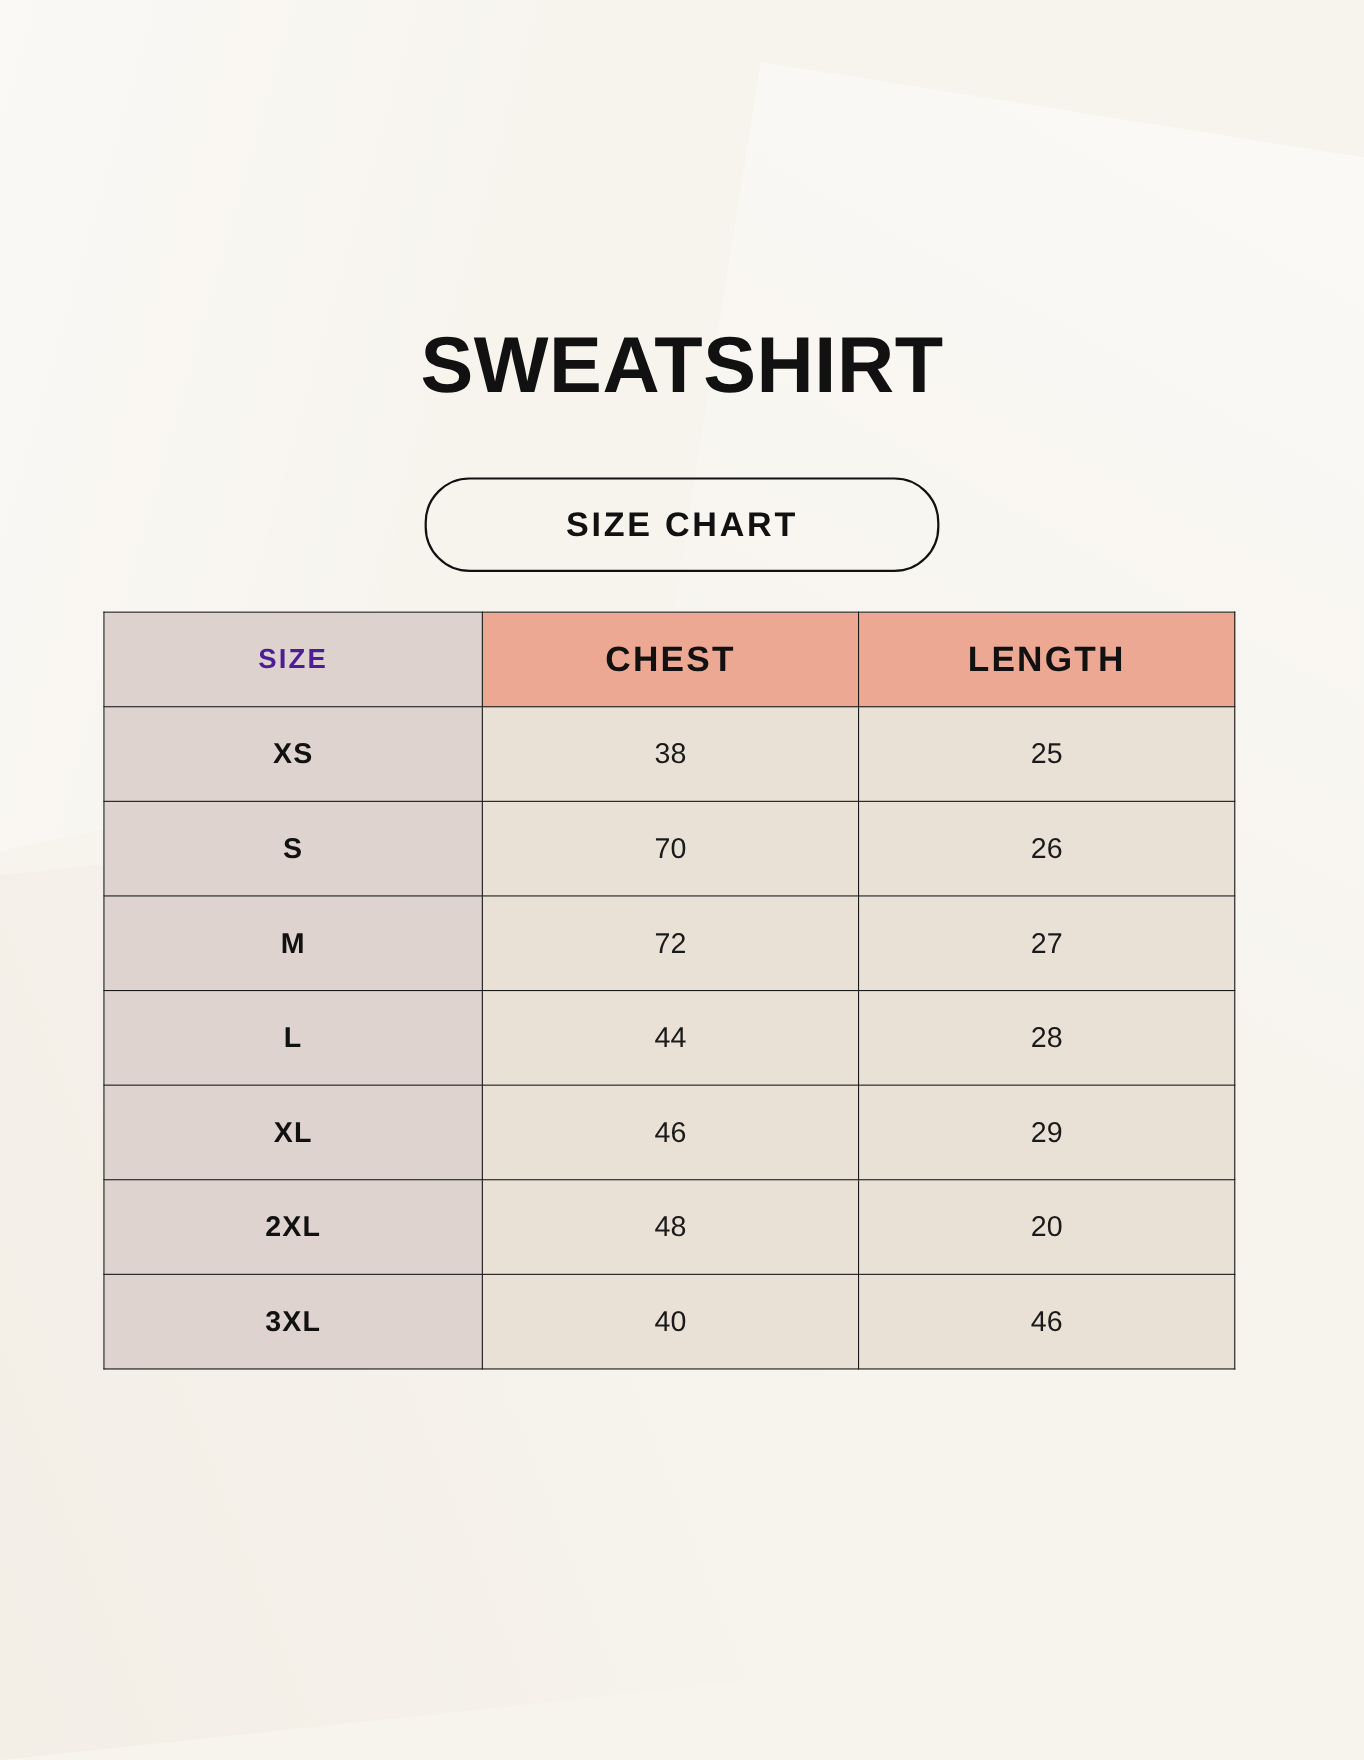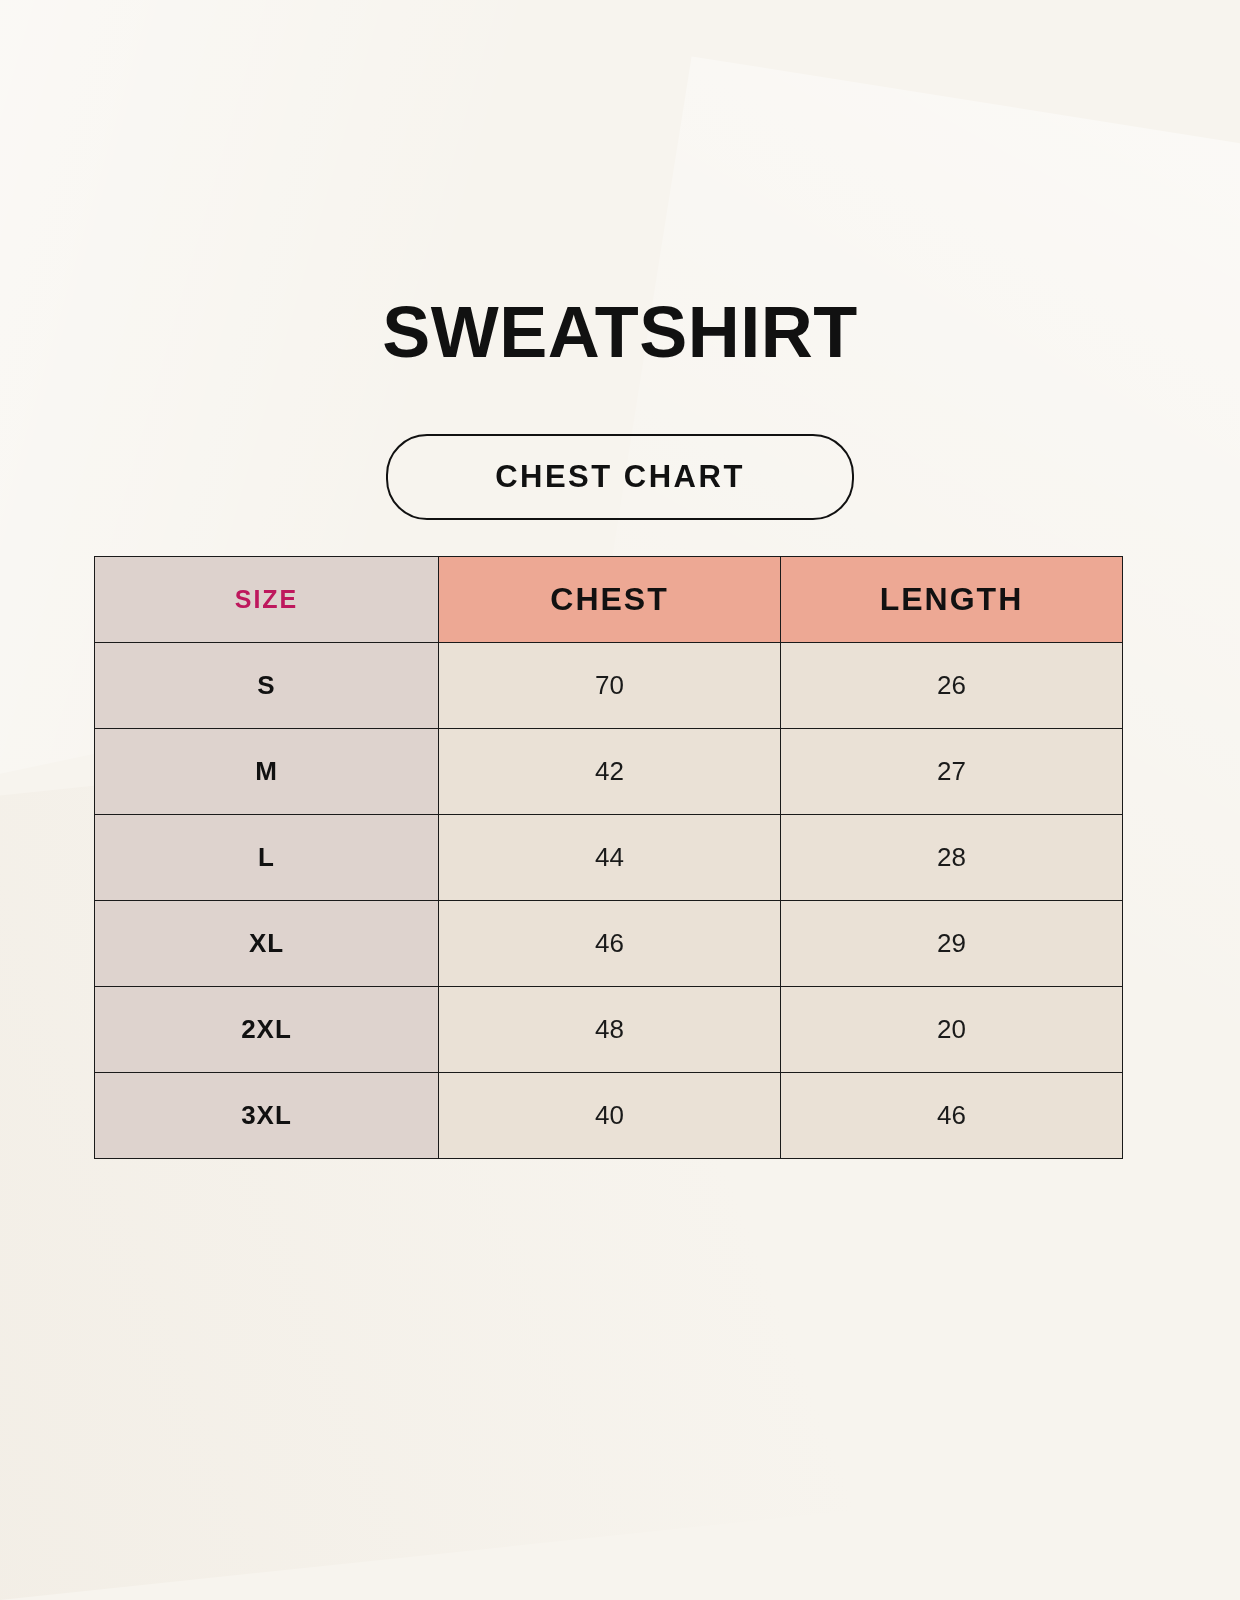--- a/index.html
+++ b/index.html
@@ -107,21 +107,21 @@
     padding: 0;
   }
   col.c-size { width: 344px; }
   col.c-val  { width: 342px; }
 
   th.head-size {
     background: #ddd2cd;
     font-size: 25px;
     font-weight: 700;
     letter-spacing: 2px;
-    color: #be185d;
+    color: #4c1d95;
   }
   th.head-measure {
     background: #eda894;
     font-size: 32px;
     font-weight: 700;
     letter-spacing: 2px;
     color: #111111;
   }
   td.cell-size {
     background: #ded3ce;
@@ -154,46 +154,51 @@
 
 <div class="page">
 
   <div class="bg-wash-a"></div>
   <div class="bg-wash-b"></div>
   <div class="bg-wash-c"></div>
 
   <div class="title">SWEATSHIRT</div>
 
   <div class="pill">
-    <span class="pill-label">CHEST CHART</span>
+    <span class="pill-label">SIZE CHART</span>
   </div>
 
   <div class="table-wrap">
     <table class="size-table">
       <colgroup>
         <col class="c-size">
         <col class="c-val">
         <col class="c-val">
       </colgroup>
       <thead>
         <tr>
           <th class="head-size">SIZE</th>
           <th class="head-measure">CHEST</th>
           <th class="head-measure">LENGTH</th>
         </tr>
       </thead>
       <tbody>
         <tr>
+          <td class="cell-size">XS</td>
+          <td class="cell-val">38</td>
+          <td class="cell-val">25</td>
+        </tr>
+        <tr>
           <td class="cell-size">S</td>
           <td class="cell-val">70</td>
           <td class="cell-val">26</td>
         </tr>
         <tr>
           <td class="cell-size">M</td>
-          <td class="cell-val">42</td>
+          <td class="cell-val">72</td>
           <td class="cell-val">27</td>
         </tr>
         <tr>
           <td class="cell-size">L</td>
           <td class="cell-val">44</td>
           <td class="cell-val">28</td>
         </tr>
         <tr>
           <td class="cell-size">XL</td>
           <td class="cell-val">46</td>

